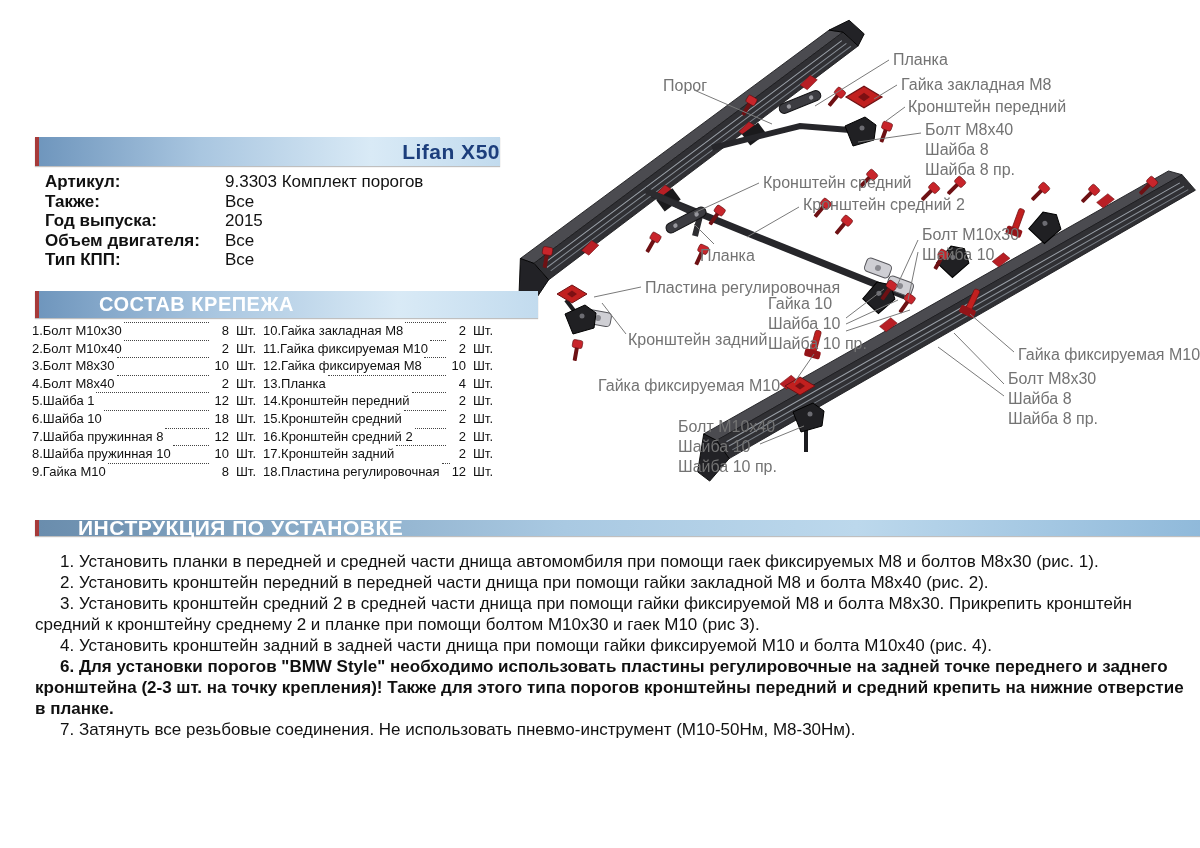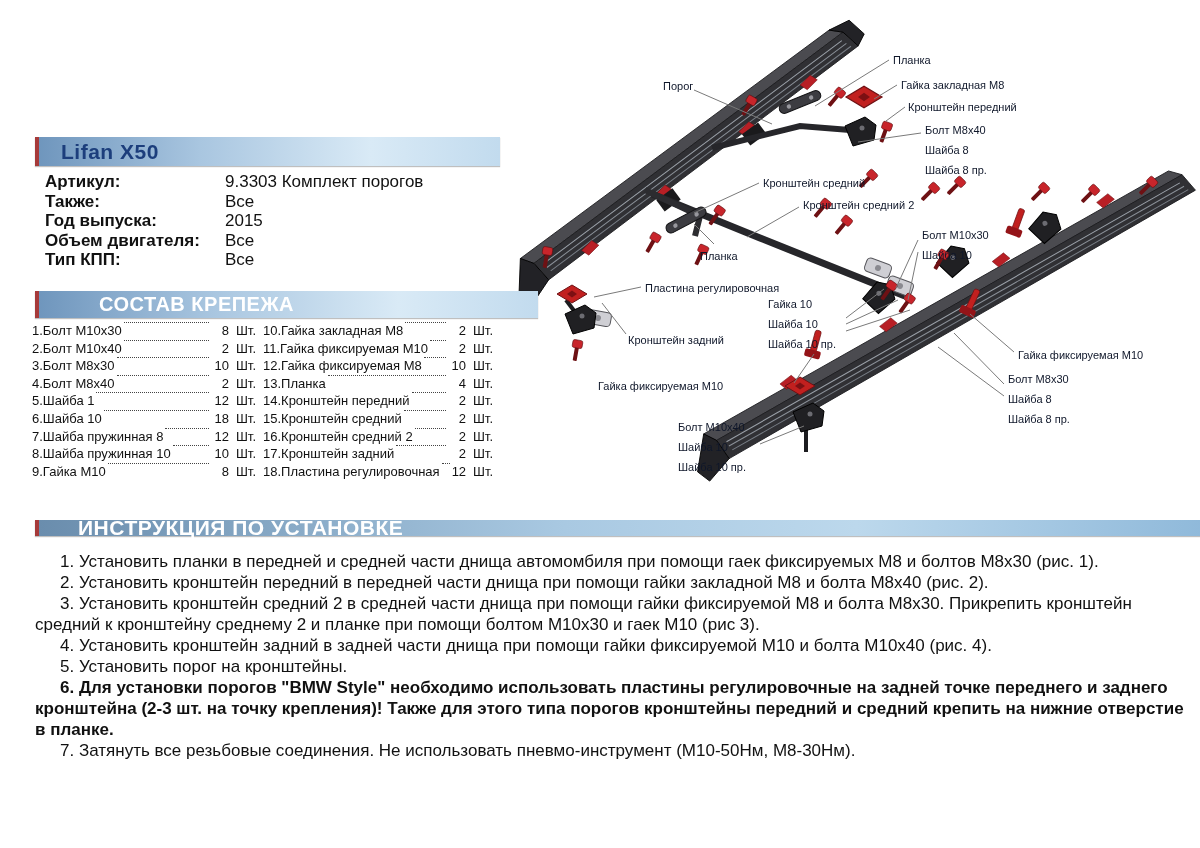--- a/index.html
+++ b/index.html
@@ -3,21 +3,21 @@
 <meta charset="utf-8">
 <style>
   html,body{margin:0;padding:0;background:#ffffff;}
   #page{position:relative;width:1200px;height:848px;background:#fff;overflow:hidden;
         font-family:"Liberation Sans",sans-serif;color:#111;}
   
   .bar{position:absolute;left:35px;display:flex;align-items:center;
        background:linear-gradient(90deg,#6f96bd 0%,#a9c6e0 35%,#d9eaf6 72%,#c2dbee 100%);
        border-left:4px solid #a63a3a;box-shadow:0 1px 1px rgba(0,0,0,.25);}
   .bar .bar-text{padding-left:22px;font-weight:bold;letter-spacing:.5px;}
-  #lifan-bar{top:137px;width:461px;height:29px;}
+  #lifan-bar{top:137px;width:461px;height:29px;justify-content:flex-end;}
   #lifan-bar .bar-text{color:#1c3e7c;font-size:21px;}
   #sostav-bar{top:291px;width:461px;height:27px;padding-left:38px;}
   #sostav-bar .bar-text{color:#fff;font-size:20px;}
   #instr-bar{top:520px;width:1151px;height:16px;
        background:linear-gradient(90deg,#6a8dad 0%,#a9c9e2 45%,#bcd8ec 70%,#8fb9da 100%);padding-left:17px;}
   #instr-bar .bar-text{color:#fff;font-size:21px;}
   
   #info{position:absolute;left:45px;top:172px;font-size:17px;line-height:19.5px;}
   .info-row{display:flex;}
   .info-label{font-weight:bold;width:180px;}
@@ -31,21 +31,21 @@
   .pdots{flex:1;border-bottom:1.6px dotted #444;margin:0 2px 3px 2px;min-width:8px;}
   .pqty{width:18px;text-align:right;}
   .punit{margin-left:7px;}
   
   #instr-text{position:absolute;left:35px;top:551px;width:1158px;
        font-size:17px;line-height:21px;}
   #instr-text p{margin:0;text-indent:25px;}
   #instr-text p.bold{font-weight:bold;}
   
   #diagram-svg{position:absolute;left:0;top:0;width:1200px;height:848px;}
-  .dlabel{position:absolute;font-size:11px;line-height:20px;color:#0f172a;white-space:nowrap;}
+  .dlabel{position:absolute;font-size:16px;line-height:20px;color:#737373;white-space:nowrap;}
 </style>
 </head>
 <body>
 
 <div id="page">
 
   <svg id="diagram-svg" viewBox="0 0 1200 848" xmlns="http://www.w3.org/2000/svg">
     <defs>
       <g id="bolt">
         <rect x="-2" y="0" width="4" height="14" rx="1" fill="#6e1114"></rect>
@@ -361,18 +361,17 @@
 
   <div id="instr-bar" class="bar">
     <span class="bar-text">ИНСТРУКЦИЯ ПО УСТАНОВКЕ</span>
   </div>
 
   <div id="instr-text">
     <p>1. Установить планки в передней и средней части днища автомомбиля при помощи гаек фиксируемых М8 и болтов М8х30 (рис. 1).</p>
     <p>2. Установить кронштейн передний в передней части днища при помощи гайки закладной М8 и болта М8х40 (рис. 2).</p>
     <p>3. Установить кронштейн средний 2 в средней части днища при помощи гайки фиксируемой М8 и болта М8х30. Прикрепить кронштейн средний к кронштейну среднему 2 и планке при помощи болтом М10х30 и гаек М10 (рис 3).</p>
     <p>4. Установить кронштейн задний в задней части днища при помощи гайки фиксируемой М10 и болта М10х40 (рис. 4).</p>
-    <p>5. Установить порог на кронштейны.</p>
     <p class="bold">6. Для установки порогов "BMW Style" необходимо использовать пластины регулировочные на задней точке переднего и заднего кронштейна (2-3 шт. на точку крепления)! Также для этого типа порогов кронштейны передний и средний крепить на нижние отверстие в планке.</p>
     <p>7. Затянуть все резьбовые соединения. Не использовать пневмо-инструмент (М10-50Нм, М8-30Нм).</p>
   </div>
 
 </div>
 
 </body></html>

